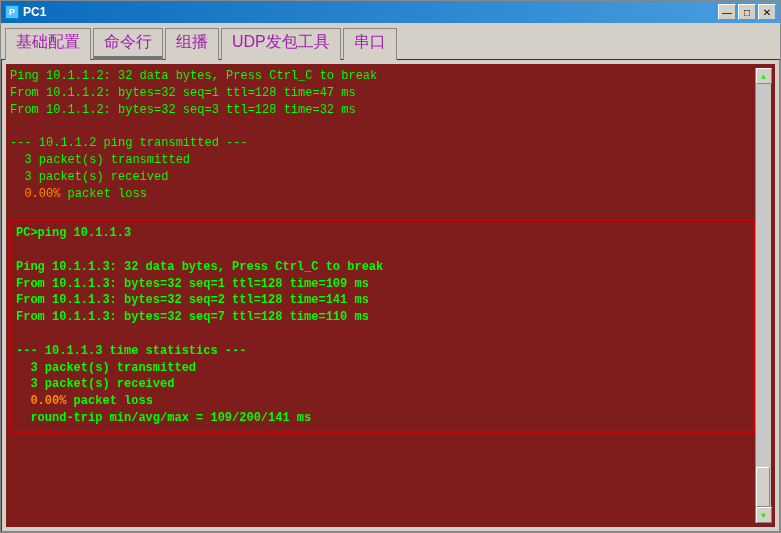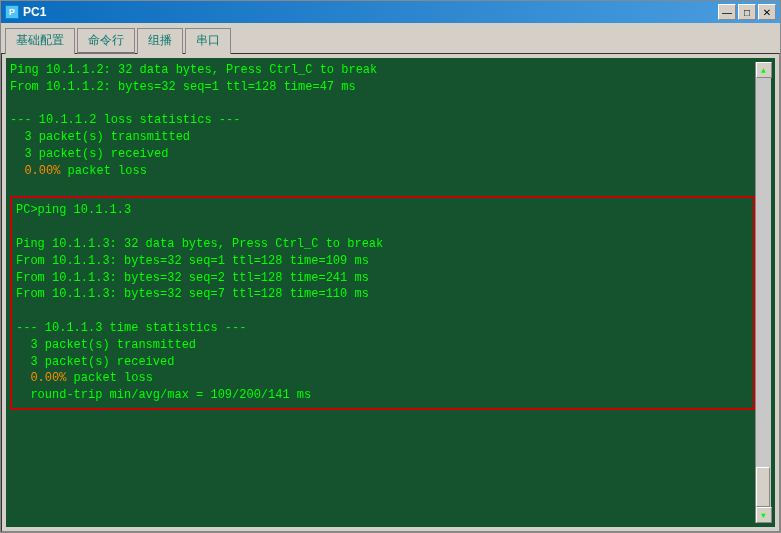--- a/index.html
+++ b/index.html
@@ -71,43 +71,43 @@
       padding: 4px 4px 0 4px;
       gap: 2px;
       flex-shrink: 0;
     }
     .tab {
       padding: 3px 10px;
       background: #d4d0c8;
       border: 1px solid #888;
       border-bottom: none;
       cursor: pointer;
-      font-size: 12px;
-      color: #0f766e;
+      font-size: 16px;
+      color: #a21caf;
       position: relative;
       top: 1px;
     }
     .tab.active {
       background: #d4d0c8;
-      border-bottom: 2px solid #737373;
+      border-bottom: 4px solid #737373;
       z-index: 2;
       font-weight: normal;
     }
     .content-area {
       flex: 1;
       background: #d4d0c8;
       padding: 4px;
       display: flex;
       flex-direction: column;
       border: 1px inset #888;
       overflow: hidden;
     }
     .terminal {
       flex: 1;
-      background: #14532d;
+      background: #7f1d1d;
       color: #00ff00;
       font-family: 'Courier New', Courier, monospace;
       font-size: 12px;
       padding: 4px;
       overflow-y: auto;
       position: relative;
       display: flex;
       flex-direction: row;
     }
     .terminal-content {
@@ -172,41 +172,43 @@
       <div class="title-btn">—</div>
       <div class="title-btn">□</div>
       <div class="title-btn">✕</div>
     </div>
   </div>
 
   <div class="tab-bar">
     <div class="tab">基础配置</div>
     <div class="tab active">命令行</div>
     <div class="tab">组播</div>
+    <div class="tab">UDP发包工具</div>
     <div class="tab">串口</div>
   </div>
 
   <div class="content-area">
     <div class="terminal">
       <div class="terminal-content">
         <div class="line green">Ping 10.1.1.2: 32 data bytes, Press Ctrl_C to break</div>
         <div class="line green">From 10.1.1.2: bytes=32 seq=1 ttl=128 time=47 ms</div>
+        <div class="line green">From 10.1.1.2: bytes=32 seq=3 ttl=128 time=32 ms</div>
         <div class="line">&nbsp;</div>
-        <div class="line green">--- 10.1.1.2 loss statistics ---</div>
+        <div class="line green">--- 10.1.1.2 ping transmitted ---</div>
         <div class="line green">  3 packet(s) transmitted</div>
         <div class="line green">  3 packet(s) received</div>
         <div class="line">  <span class="orange">0.00%</span><span class="green"> packet loss</span></div>
         <div class="line">&nbsp;</div>
 
-        <div style="border: 2px solid #cc0000; display: block; padding: 4px 4px;">
+        <div style="border: 2px solid #cc0000; display: block; padding: 4px 4px; font-weight: bold;">
           <div class="line green">PC&gt;ping 10.1.1.3</div>
           <div class="line">&nbsp;</div>
           <div class="line green">Ping 10.1.1.3: 32 data bytes, Press Ctrl_C to break</div>
           <div class="line green">From 10.1.1.3: bytes=32 seq=1 ttl=128 time=109 ms</div>
-          <div class="line green">From 10.1.1.3: bytes=32 seq=2 ttl=128 time=241 ms</div>
+          <div class="line green">From 10.1.1.3: bytes=32 seq=2 ttl=128 time=141 ms</div>
           <div class="line green">From 10.1.1.3: bytes=32 seq=7 ttl=128 time=110 ms</div>
           <div class="line">&nbsp;</div>
           <div class="line green">--- 10.1.1.3 time statistics ---</div>
           <div class="line green">  3 packet(s) transmitted</div>
           <div class="line green">  3 packet(s) received</div>
           <div class="line">  <span class="orange">0.00%</span><span class="green"> packet loss</span></div>
           <div class="line green">  round-trip min/avg/max = 109/200/141 ms</div>
         </div>
 
         <div class="line">&nbsp;</div>

